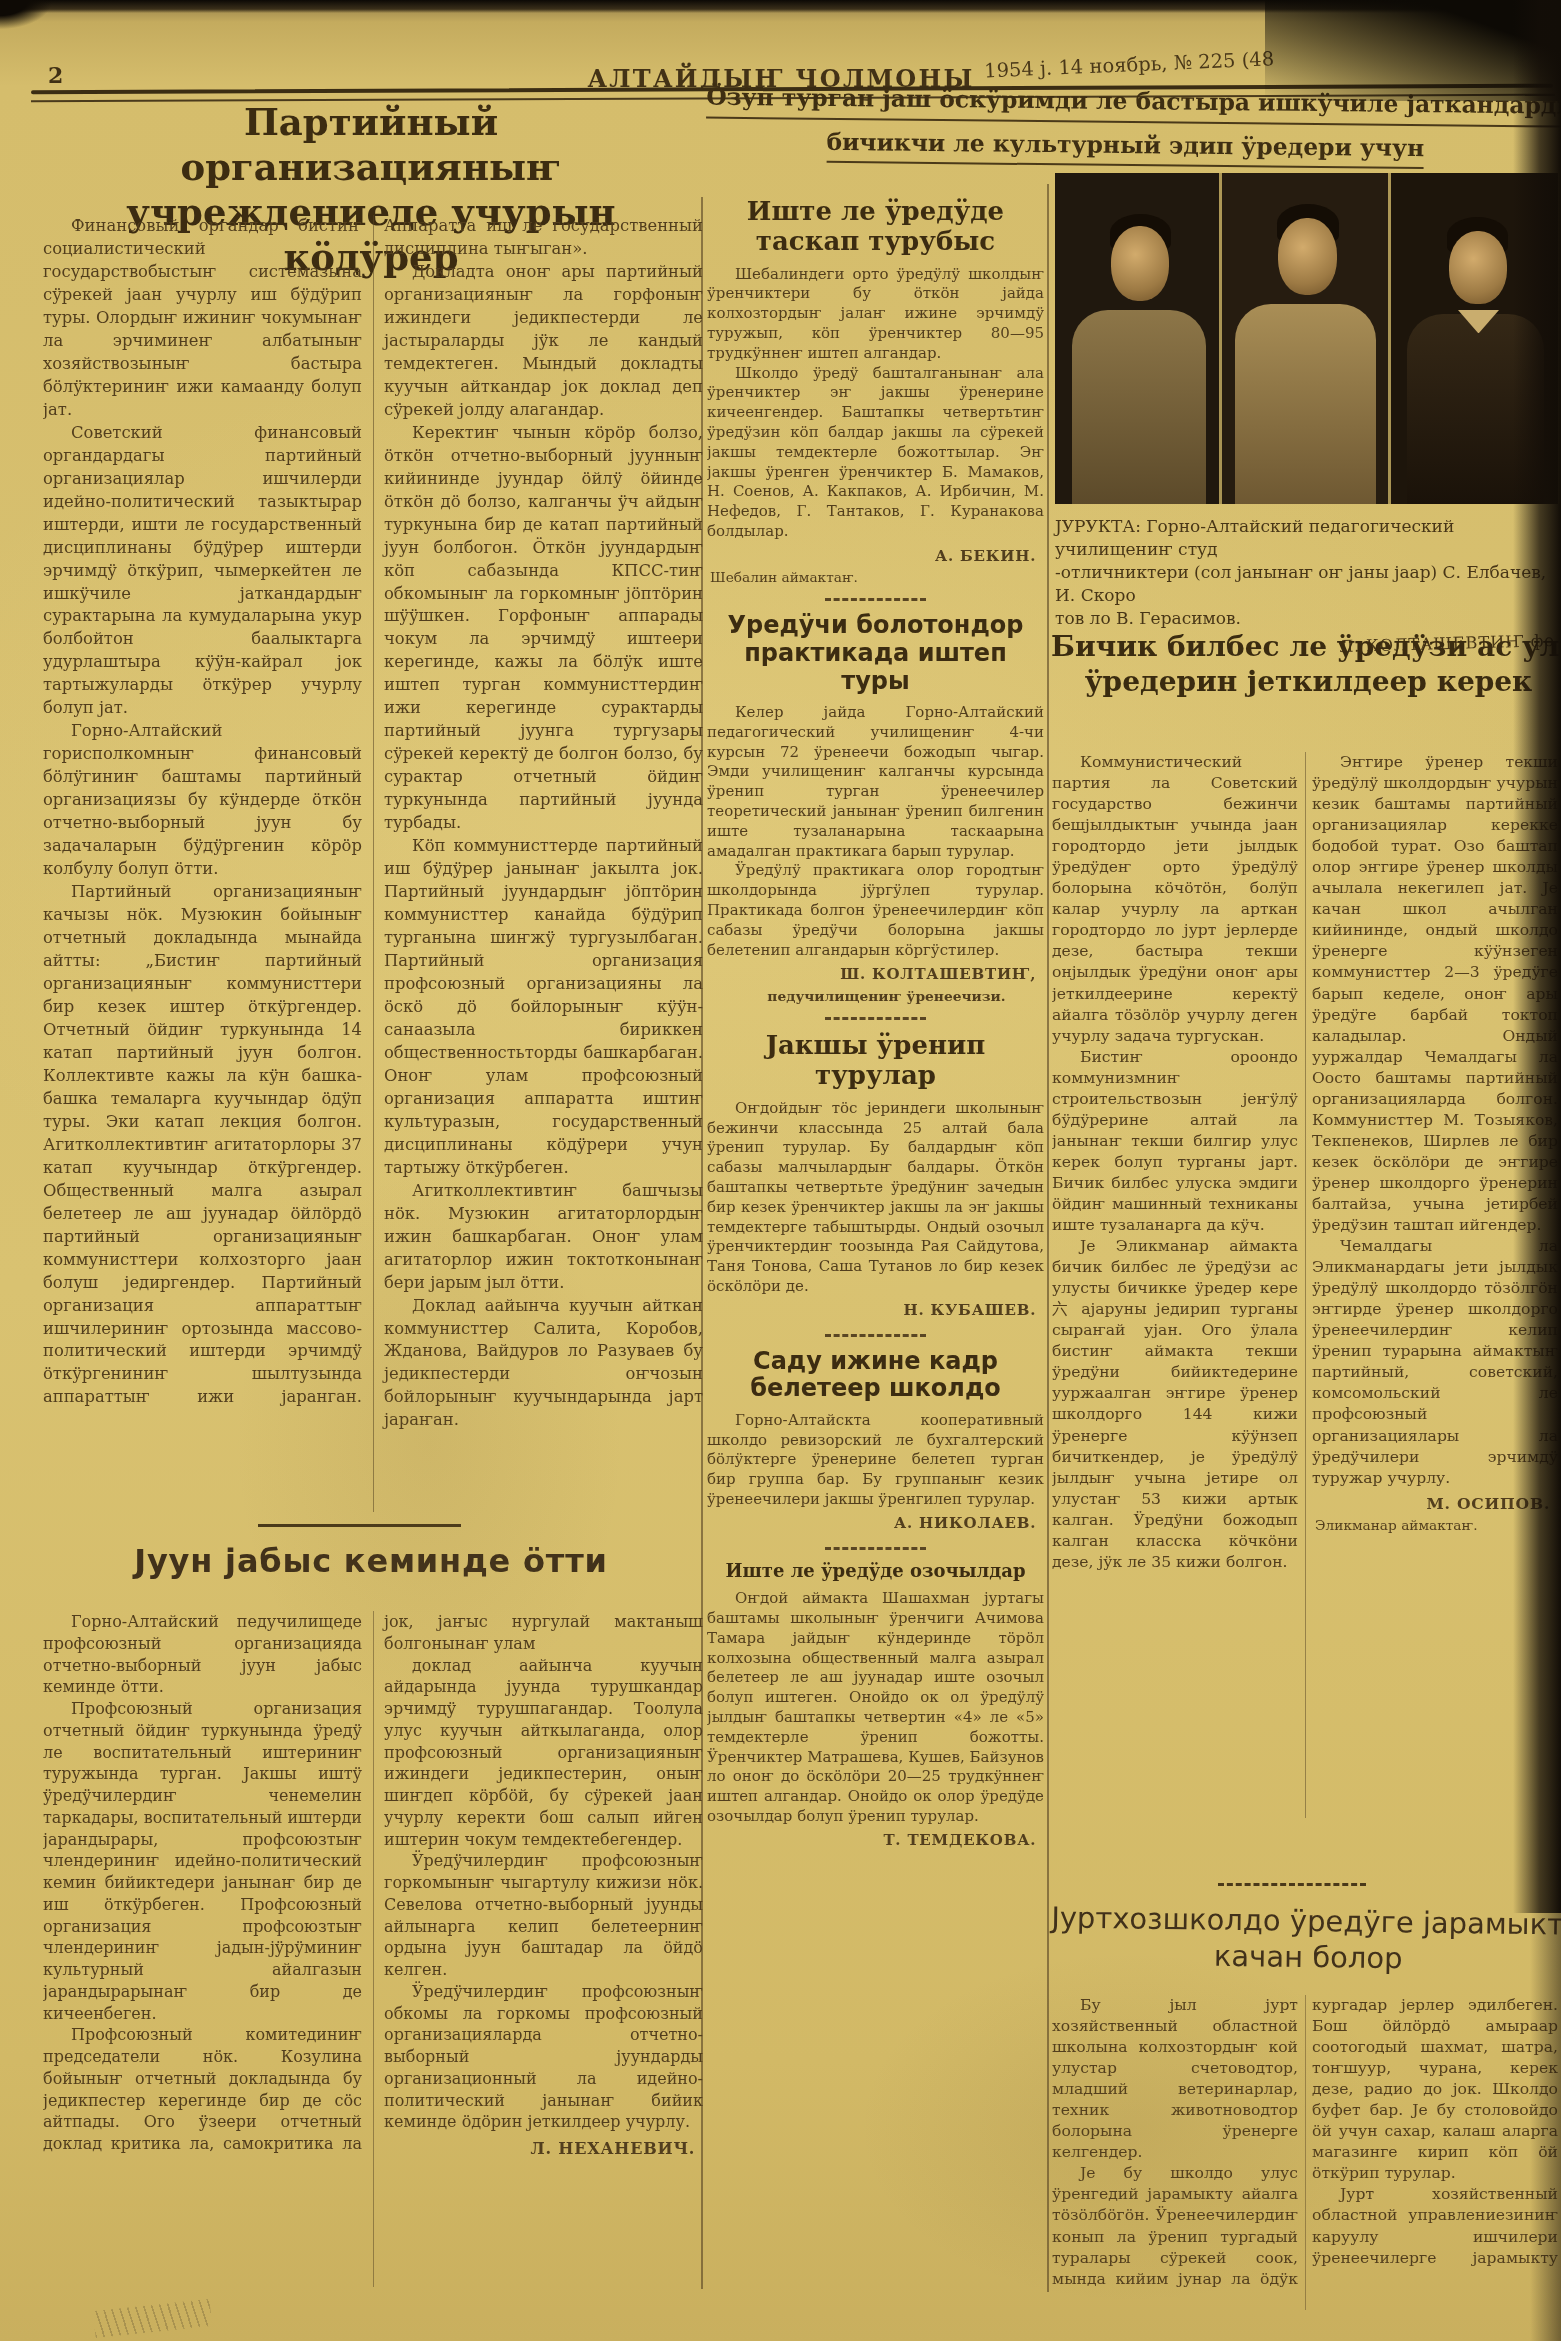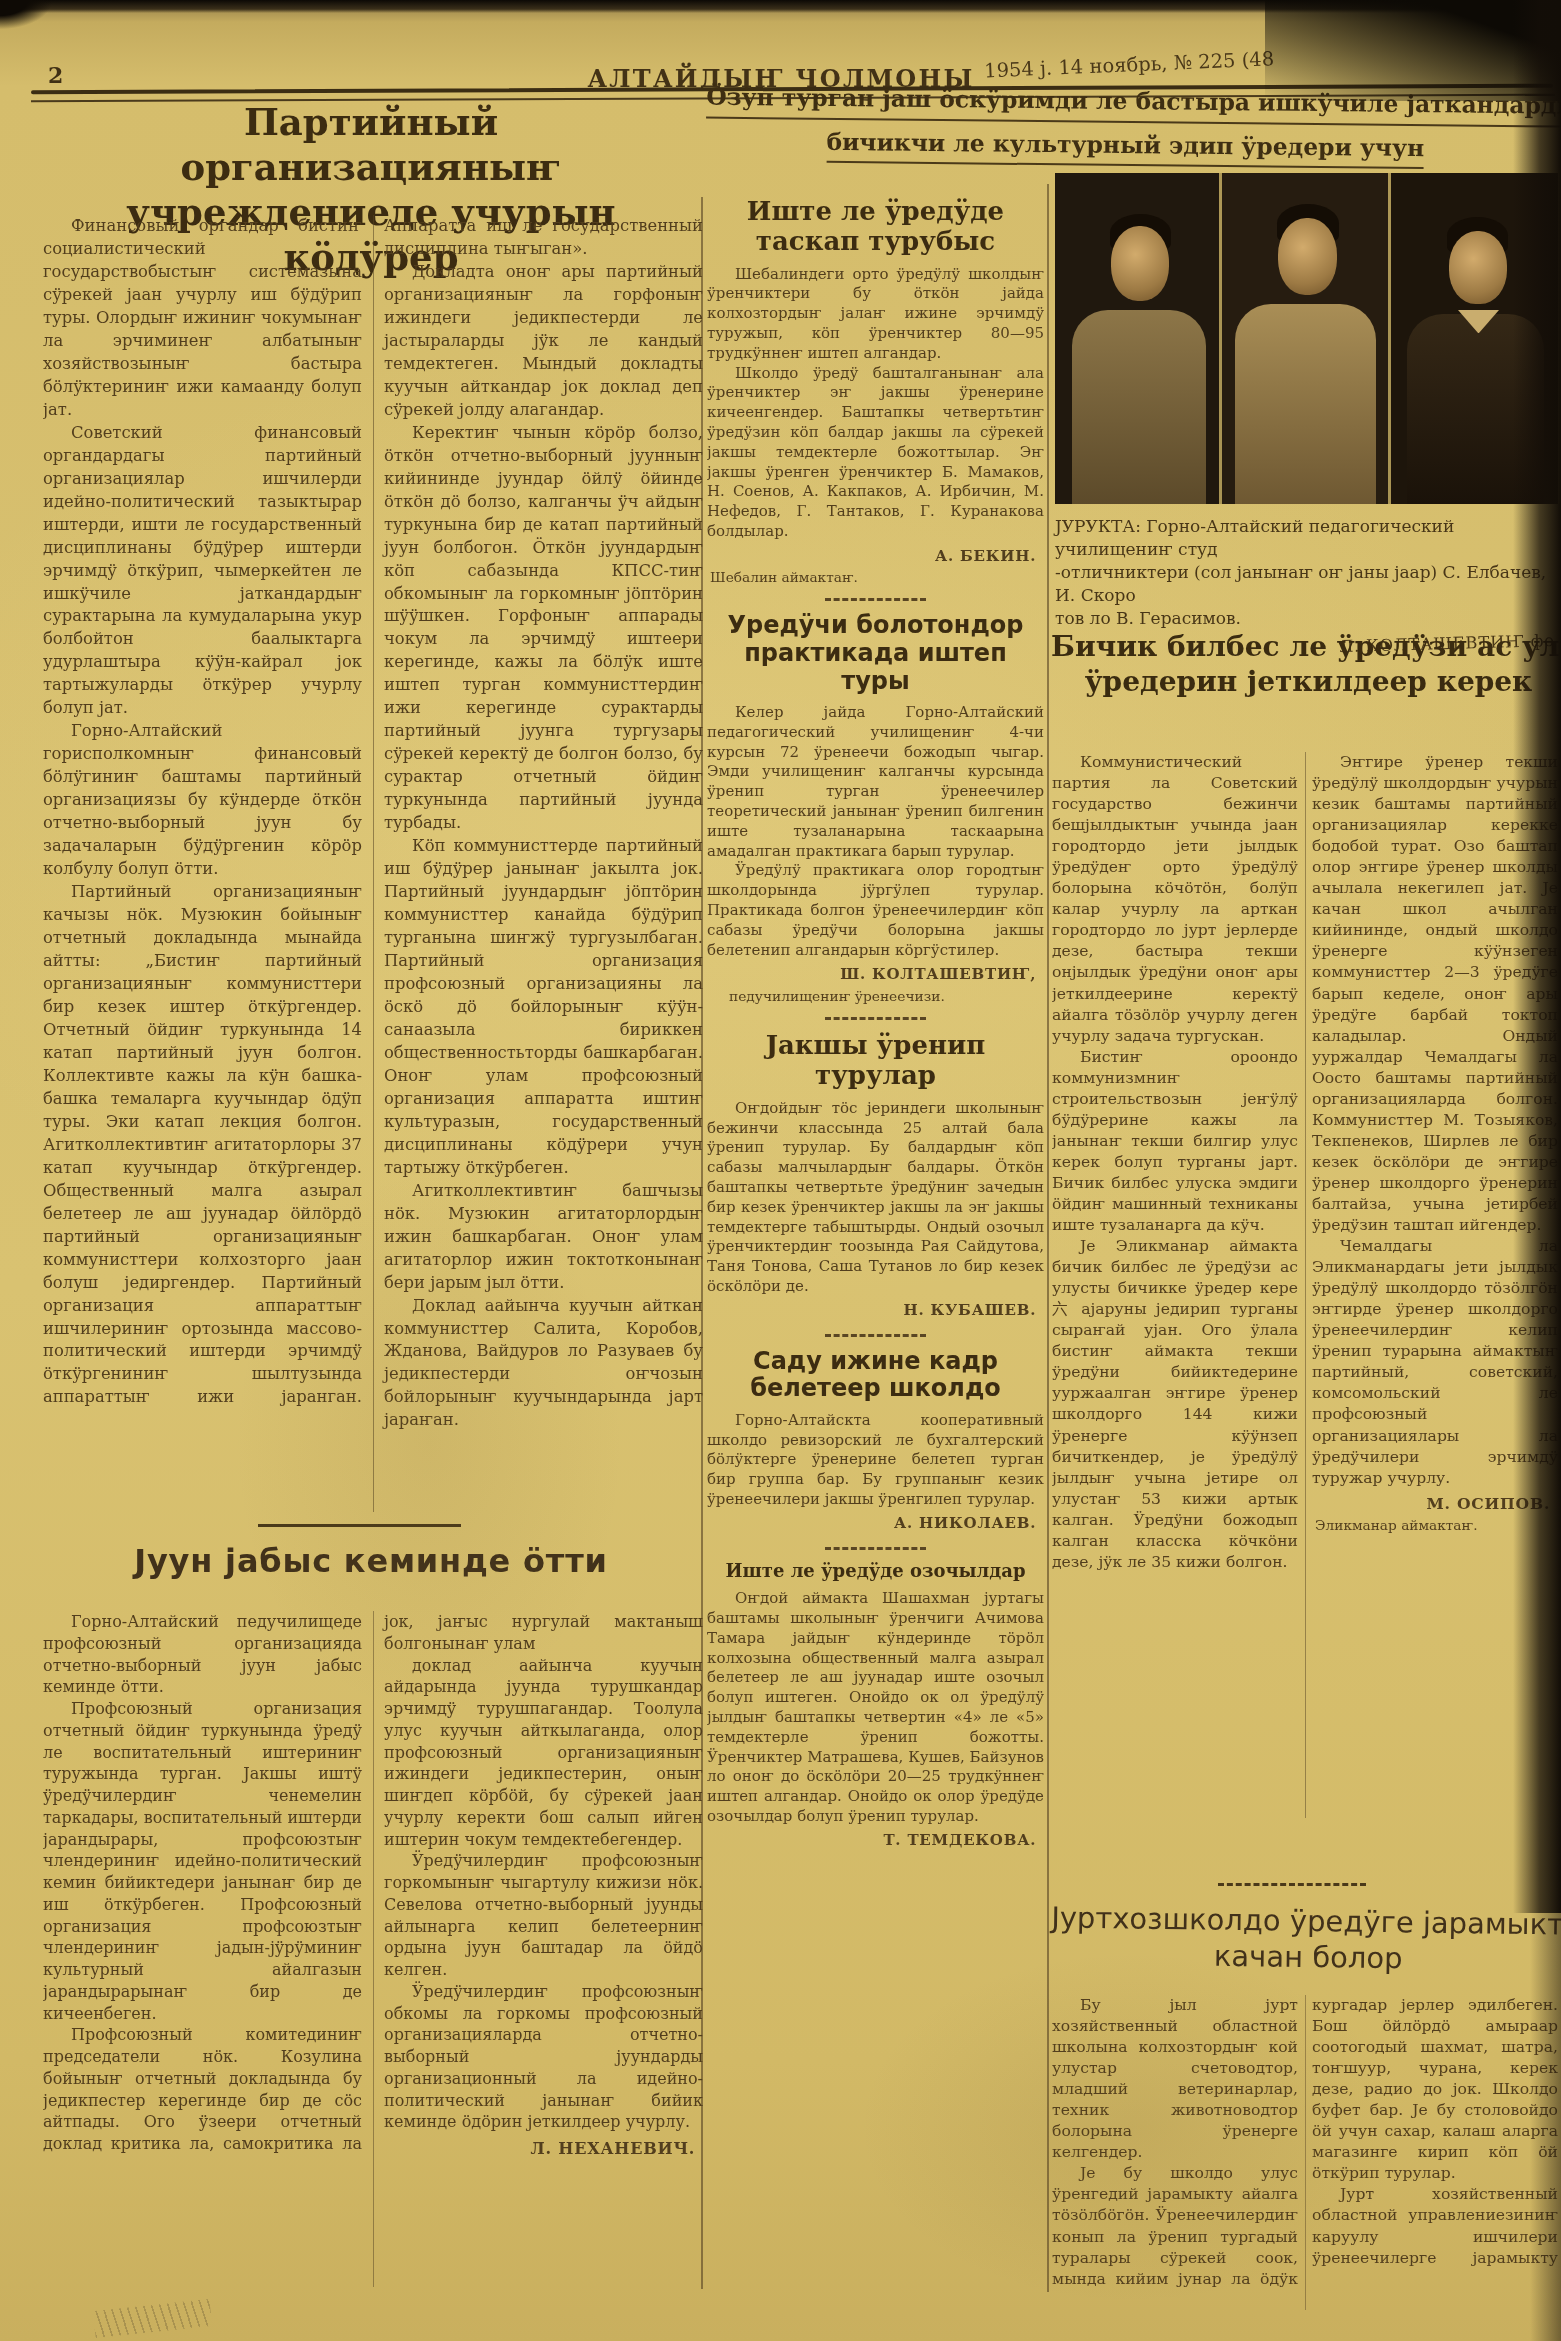--- a/index.html
+++ b/index.html
@@ -24,21 +24,21 @@
     letter-spacing:2.3px;color:#433216;}
   .issuedate{position:absolute;left:984px;top:48px;width:546px;text-align:left;font-size:19.5px;color:#4a3819;
     transform:rotate(-2.4deg);white-space:nowrap;}
   .rule-a{position:absolute;left:31px;top:87px;width:1522px;height:3.9px;background:#3b2d13;border-radius:2.3px;transform:rotate(-.25deg);}
   .rule-b{position:absolute;left:31px;top:97px;width:1524px;height:2.3px;background:#4a3a1c;transform:rotate(-.25deg);}
   
   .vrule{position:absolute;width:1.6px;background:rgba(86,67,35,.6);}
   
   p.body{margin:0;padding:0;text-indent:28px;text-align:justify;}
   .byline{text-align:right;font-weight:bold;letter-spacing:0.8px;margin:4.7px 7.8px 1.6px 0;}
-  .subline{text-align:left;font-size:.92em;margin:0 0 3px 22px;}
+  .subline{text-align:center;font-size:.92em;margin:0 0 3px 22px;font-weight:bold;}
   .sep{width:101px;margin:12.5px auto 11px auto;border-top:3.1px dashed #5a4623;}
   
   .headline-1{position:absolute;left:55px;top:100px;width:632px;text-align:center;
     font-size:37px;line-height:1.22;font-weight:bold;color:#3c2c11;}
   .cols-l1{position:absolute;left:43px;top:215px;width:660px;height:1297px;overflow:hidden;
     column-count:2;column-gap:22px;column-rule:0.8px solid rgba(86,67,35,.55);
     font-size:16.4px;line-height:1.4;}
   .l2-sep{position:absolute;left:258px;top:1524px;width:203px;border-top:3.1px solid #4a3919;}
   .headline-2{position:absolute;left:55px;top:1542px;width:632px;text-align:center;
     font-family:"DejaVu Sans",sans-serif;font-weight:600;font-size:32px;color:#41311a;letter-spacing:0.8px;}
@@ -185,21 +185,21 @@
     <div>тов ло В. Герасимов.</div>
     <div class="cred">Л. КОЛТАШЕВТИҤ фо</div>
   </div>
 
   <div class="headline-3">
     <span>Бичик билбес ле ӱредӱзи ас улус</span><br>
     <span class="hl2">ӱредерин јеткилдеер керек</span>
   </div>
   <div class="cols-r1">
     <p class="body">Коммунистический партия ла Советский государство бежинчи бешјылдыктыҥ учында јаан городтордо јети јылдык ӱредӱдеҥ орто ӱредӱлӱ болорына кӧчӧтӧн, болӱп калар учурлу ла арткан городтордо ло јурт јерлерде дезе, бастыра текши онјылдык ӱредӱни оноҥ ары јеткилдеерине керектӱ айалга тӧзӧлӧр учурлу деген учурлу задача тургускан.</p>
-    <p class="body">Бистиҥ ороондо коммунизмниҥ строительствозын јеҥӱлӱ бӱдӱрерине кажы ла јанынаҥ текши билгир улус керек болуп турганы јарт. Бичик билбес улуска эмдиги ӧйдиҥ машинный техниканы иште тузаланарга да кӱч.</p>
+    <p class="body">Бистиҥ ороондо коммунизмниҥ строительствозын јеҥӱлӱ бӱдӱрерине алтай ла јанынаҥ текши билгир улус керек болуп турганы јарт. Бичик билбес улуска эмдиги ӧйдиҥ машинный техниканы иште тузаланарга да кӱч.</p>
     <p class="body">Је Эликманар аймакта бичик билбес ле ӱредӱзи ас улусты бичикке ӱредер кере六 ајаруны једирип турганы сыраҥай ујан. Ого ӱлала бистиҥ аймакта текши ӱредӱни бийиктедерине ууржаалган эҥгире ӱренер школдорго 144 кижи ӱренерге кӱӱнзеп бичиткендер, је ӱредӱлӱ јылдыҥ учына јетире ол улустаҥ 53 кижи артык калган. Ӱредӱни божодып калган класска кӧчкӧни дезе, јӱк ле 35 кижи болгон.</p>
     <p class="body">Эҥгире ӱренер текши ӱредӱлӱ школдордыҥ учурын кезик баштамы партийный организациялар керекке бодобой турат. Озо баштап олор эҥгире ӱренер школды ачылала некегилеп јат. Је качан школ ачылган кийининде, ондый школдо ӱренерге кӱӱнзеген коммунисттер 2—3 ӱредӱге барып кеделе, оноҥ ары ӱредӱге барбай токтоп каладылар. Ондый ууржалдар Чемалдагы ла Оосто баштамы партийный организацияларда болгон. Коммунисттер М. Тозыяков, Текпенеков, Ширлев ле бир кезек ӧскӧлӧри де эҥгире ӱренер школдорго ӱренерин балтайза, учына јетирбей ӱредӱзин таштап ийгендер.</p>
     <p class="body">Чемалдагы ла Эликманардагы јети јылдык ӱредӱлӱ школдордо тӧзӧлгӧн эҥгирде ӱренер школдорго ӱренеечилердиҥ келип ӱренип турарына аймактыҥ партийный, советский, комсомольский ле профсоюзный организациялары ла ӱредӱчилери эрчимдӱ туружар учурлу.</p>
     <div class="byline">М. ОСИПОВ.</div>
     <div class="loc">Эликманар аймактаҥ.</div>
   </div>
 
   <div class="r2-sep"></div>
   <div class="headline-4">
     <span>Јуртхозшколдо ӱредӱге јарамыкту айалга</span><br>

